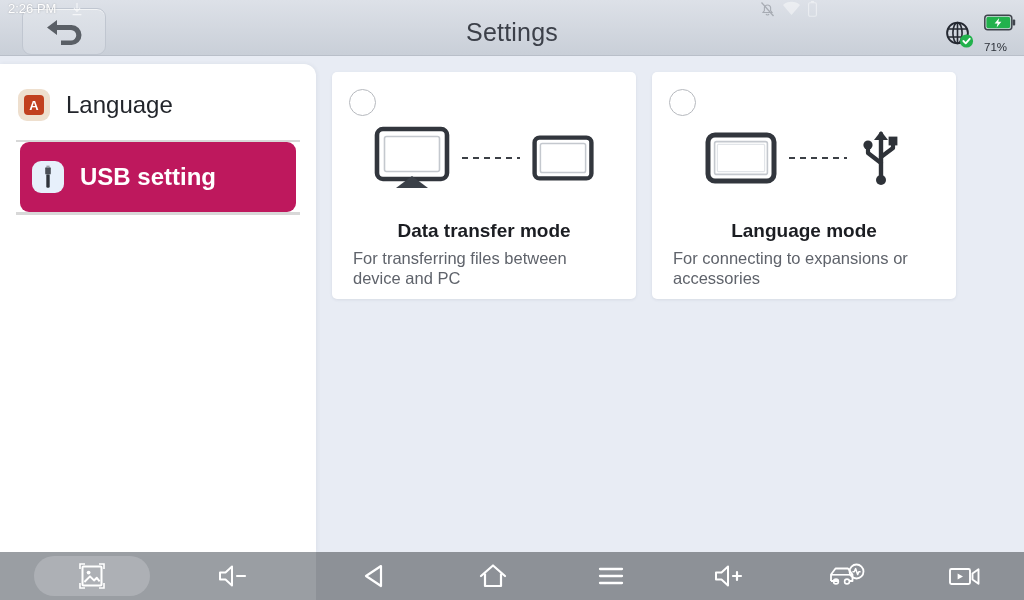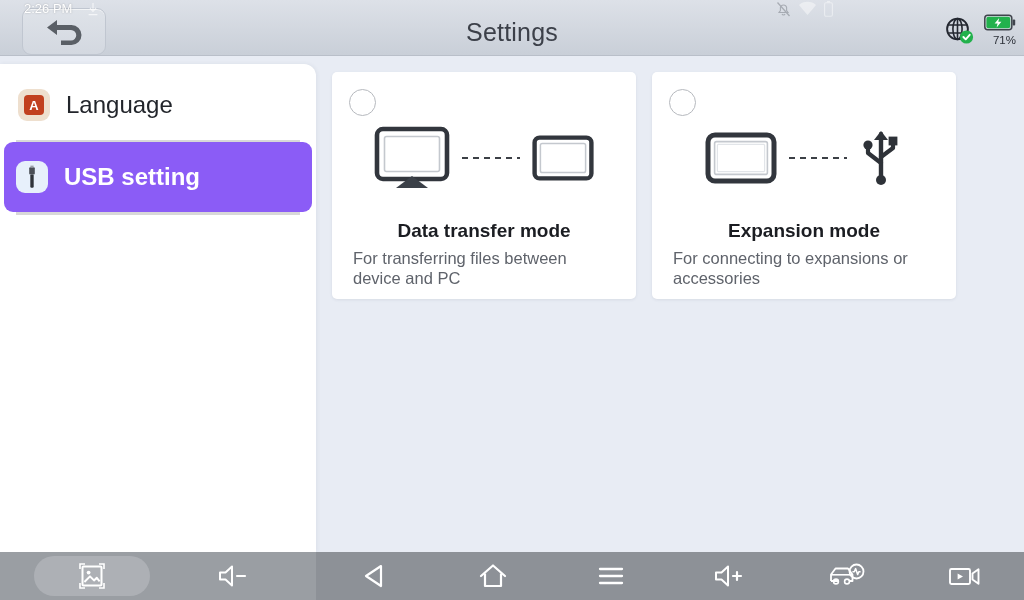--- a/index.html
+++ b/index.html
@@ -6,21 +6,21 @@
   html, body {
     width: 1024px; height: 600px;
     overflow: hidden;
     font-family: "Liberation Sans", sans-serif;
     background: #e8ecf4;
   }
   #root { position: relative; width: 1024px; height: 600px; }
 
   
   .status-strip {
-    position: absolute; top: 0; left: 16px; width: 823px; height: 20px;
+    position: absolute; top: 0; left: 0; width: 823px; height: 20px;
     z-index: 30; pointer-events: none;
   }
   .status-time {
     position: absolute; left: 8px; top: 1px;
     font-size: 13px; color: #ffffff; font-weight: 500;
     text-shadow: 0 0 2px rgba(0,0,0,.25);
   }
   .status-dl {
     position: absolute; left: 72px; top: 3px;
     width: 10px; height: 13px; opacity: .85;
@@ -61,21 +61,21 @@
     background: #ffffff;
     border-top-right-radius: 12px;
     box-shadow: 1px 0 4px rgba(60,70,90,.07);
     padding-top: 6px;
   }
   .side-item {
     position: relative; height: 70px; margin: 0 6px;
     display: flex; align-items: center; gap: 16px;
     padding-left: 12px; border-radius: 9px; cursor: pointer;
   }
-  .side-item.sel { background: #8b5cf6; margin: 0 4px; }
+  .side-item.sel { background: #be185d; margin: 0 20px; }
   .side-label { font-size: 24px; color: #22252b; }
   .side-item.sel .side-label { color: #ffffff; font-weight: 600; }
   .side-div { height: 1px; background: #d8d8d8; margin: 0 16px; }
 
   .sq {
     width: 32px; height: 32px; border-radius: 9px; flex: 0 0 32px;
     display: flex; align-items: center; justify-content: center;
     position: relative;
   }
   .sq-lang { background: #eedfce; }
@@ -187,21 +187,21 @@
   <div style="position:absolute;right:8px;top:14px;display:flex;align-items:center;gap:10px;z-index:25;">
     <span>
       <svg width="30" height="30" viewBox="0 0 30 30">
         <circle cx="13.5" cy="14" r="10.4" fill="none" stroke="#242831" stroke-width="1.9"></circle>
         <ellipse cx="13.5" cy="14" rx="4.6" ry="10.4" fill="none" stroke="#242831" stroke-width="1.6"></ellipse>
         <path d="M3.5 10 H23.5 M3.5 18 H23.5 M13.5 3.6 V24.4" stroke="#242831" stroke-width="1.6"></path>
         <circle cx="22.5" cy="22" r="6.6" fill="#22b14c"></circle>
         <path d="M19.4 22 L21.7 24.3 L25.7 19.8" stroke="#ffffff" stroke-width="1.9" fill="none" stroke-linecap="round" stroke-linejoin="round"></path>
       </svg>
     </span>
-    <div style="display:flex;flex-direction:column;align-items:flex-end;gap:3px;">
+    <div style="display:flex;flex-direction:column;align-items:flex-start;gap:10px;">
       <span>
         <svg width="32" height="17" viewBox="0 0 32 17">
           <rect x="0.8" y="1.2" width="27" height="14.6" rx="3" fill="none" stroke="#3f444c" stroke-width="1.5"></rect>
           <rect x="2.4" y="2.8" width="23.8" height="11.4" rx="2" fill="#22b14c"></rect>
           <rect x="28.6" y="5.6" width="2.6" height="5.8" rx="1" fill="#3f444c"></rect>
           <path d="M15.2 4 L10.6 9.6 L13.6 9.6 L12.6 13.6 L17.4 7.8 L14.3 7.8 Z" fill="#ffffff"></path>
         </svg>
       </span>
       <span style="font-size:11.5px;color:#2c3038;font-weight:500;line-height:12px;">71%</span>
     </div>
@@ -278,21 +278,21 @@
               <path d="M22 5 L22 48" stroke="#2e3238" stroke-width="4.4" stroke-linecap="round"></path>
               <path d="M15 11 L22 2 L29 11 Z" fill="#2e3238"></path>
               <circle cx="22" cy="51" r="5" fill="#2e3238"></circle>
               <path d="M22 34 L9 24 L9 18" stroke="#2e3238" stroke-width="4.2" fill="none" stroke-linecap="round" stroke-linejoin="round"></path>
               <circle cx="9" cy="16" r="4.6" fill="#2e3238"></circle>
               <path d="M22 28 L34 19 L34 13" stroke="#2e3238" stroke-width="4.2" fill="none" stroke-linecap="round" stroke-linejoin="round"></path>
               <rect x="29.6" y="7.6" width="8.8" height="8.8" fill="#2e3238"></rect>
             </svg>
           </span>
         </div>
-        <div class="card-title">Expansion mode</div>
+        <div class="card-title">Language mode</div>
         <div class="card-desc">For connecting to expansions or accessories</div>
       </div>
     </div>
   </div>
 
   <div class="navbar">
     <div class="nav-left">
       <div class="nav-pill">
         <span>
           <svg width="30" height="30" viewBox="0 0 30 30">

